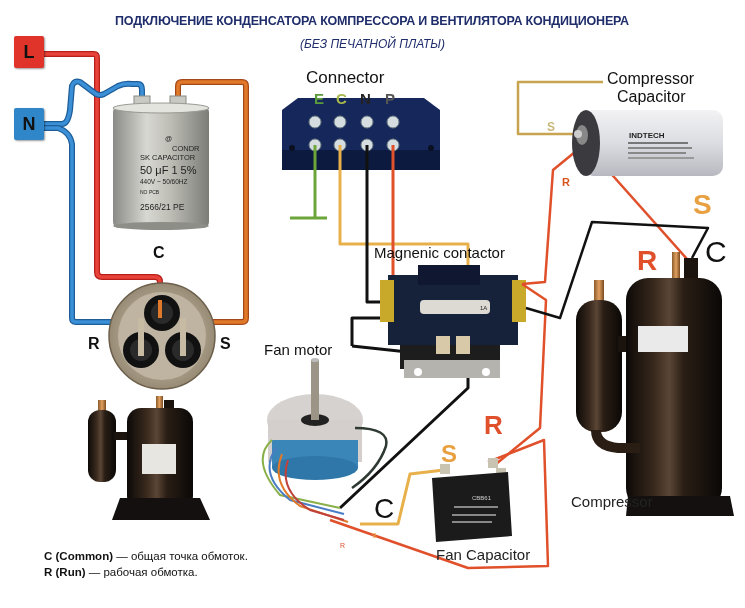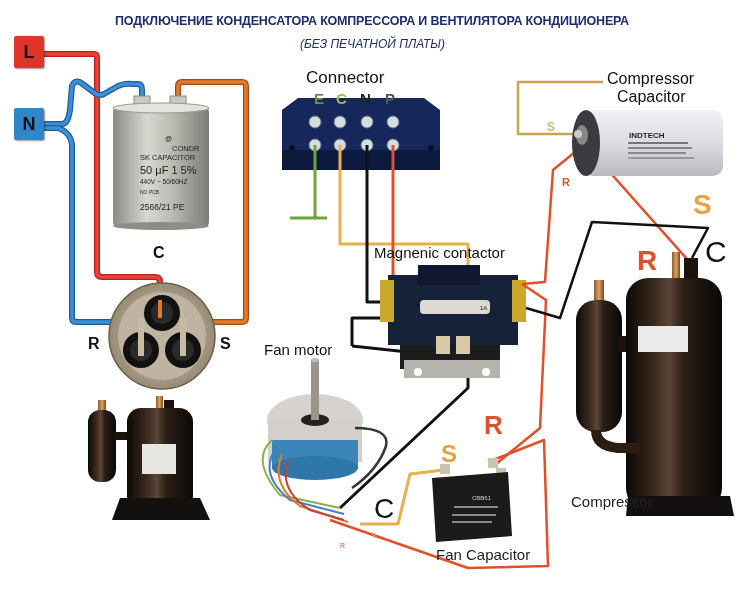--- a/index.html
+++ b/index.html
@@ -256,13 +256,15 @@
 </svg>
 
 <div class="term-box" style="left:14px; top:36px; background:#e0342a;">
   <span>L</span>
 </div>
 <div class="term-box" style="left:14px; top:108px; background:#2f86c8;">
   <span>N</span>
 </div>
 
 <div class="abs legend">
+  <div><b>C (Common)</b><span> — общая точка обмоток.</span></div>
+  <div><b>R (Run)</b><span> — рабочая обмотка.</span></div>
 </div>
 
 </body></html>

